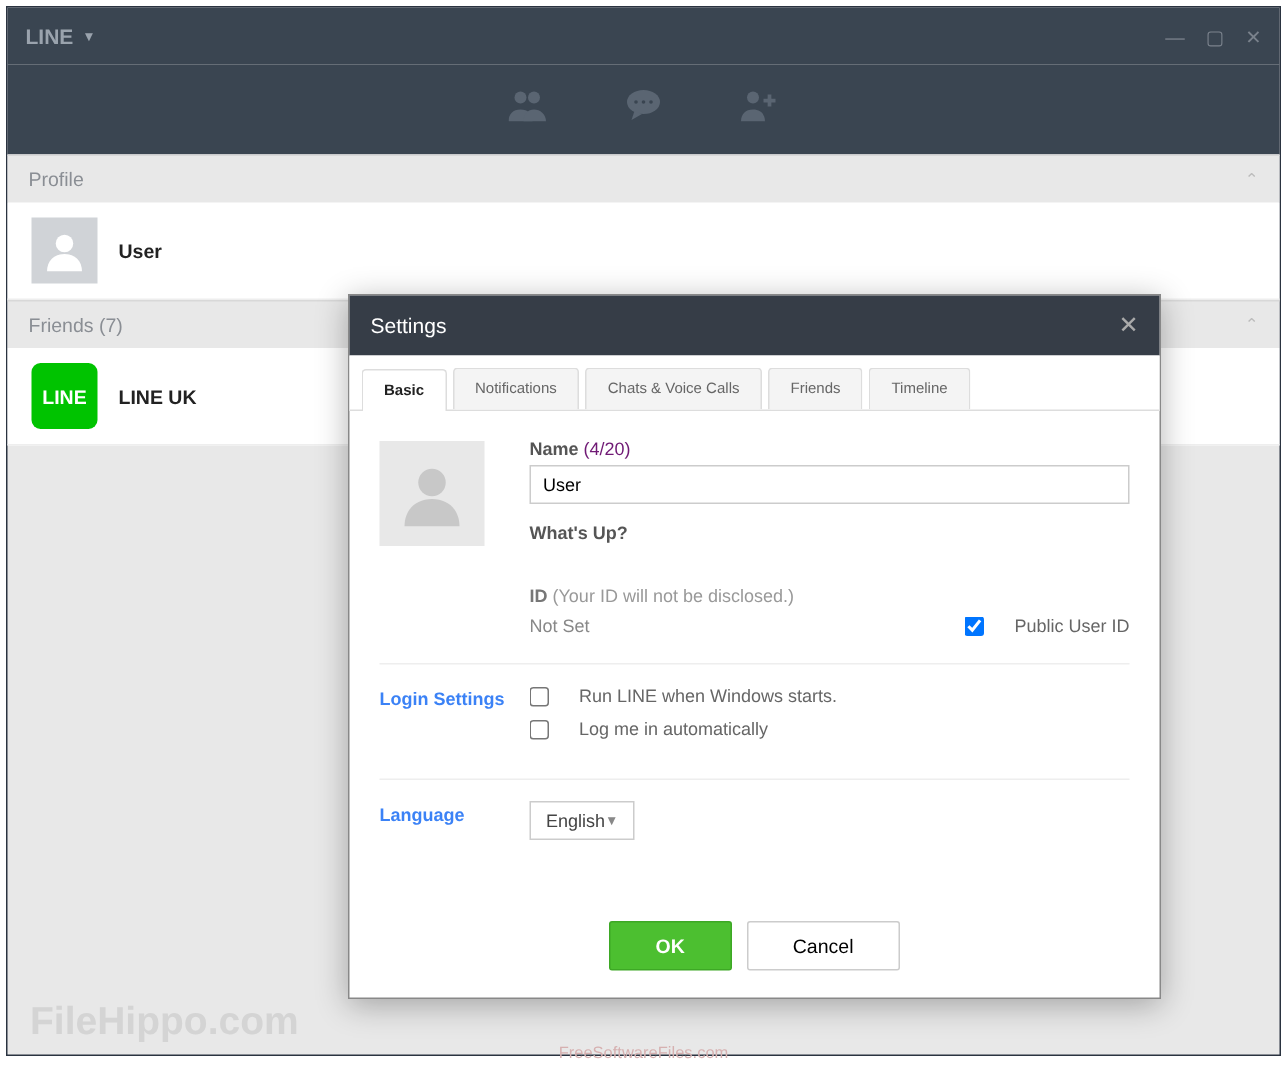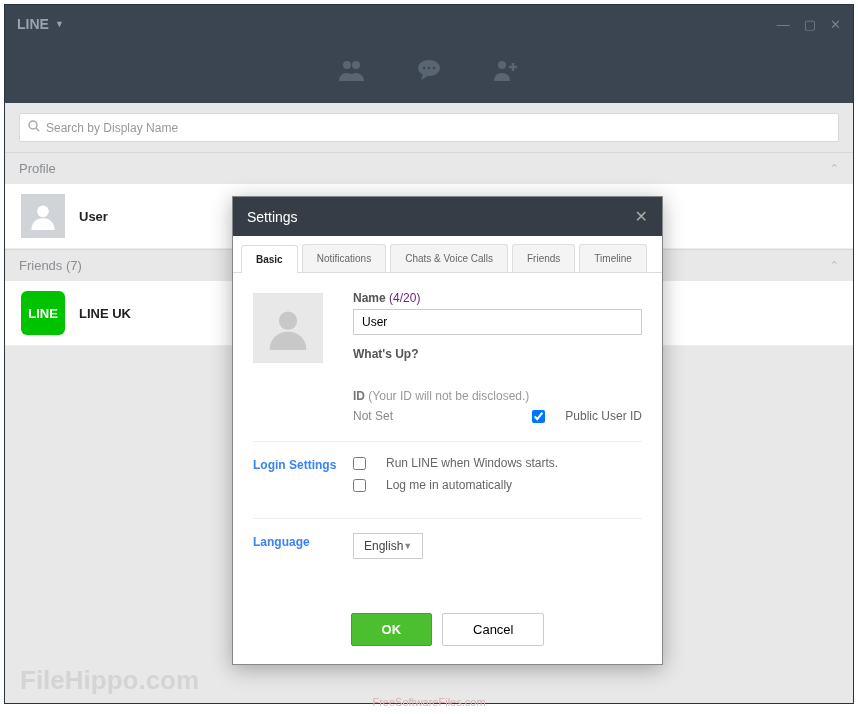--- a/index.html
+++ b/index.html
@@ -17,21 +17,21 @@
 .search-icon-s { color: #aaa; font-size: 13px; }
 .search-input { border: none; outline: none; flex: 1; font-size: 12px; color: #333; }
 .search-input::placeholder { color: #999; }
 .section-hdr { background: #e8e8e8; padding: 8px 14px; color: #8a8e94; font-size: 13px; display: flex; justify-content: space-between; align-items: center; border-top: 1px solid #d8d8d8; gap: 11px; }
 .section-chev { color: #bbb; font-size: 11px; cursor: pointer; }
 .list-item { display: flex; align-items: center; gap: 14px; padding: 10px 16px; background: #fff; border-bottom: 1px solid #eee; }
 .avatar { width: 44px; height: 44px; background: #d0d3d7; display: flex; align-items: center; justify-content: center; }
 .avatar svg { width: 28px; height: 28px; fill: #fff; }
 .line-logo { width: 44px; height: 44px; background: #00c300; display: flex; align-items: center; justify-content: center; color: #fff; font-weight: bold; font-size: 13px; border-radius: 6px; }
 .item-name { font-weight: bold; color: #222; font-size: 13px; }
-.modal { position: absolute; top: 196px; left: 232px; width: 431px; background: #fff; border: 1px solid #888; box-shadow: 0 4px 20px rgba(0,0,0,0.3); }
+.modal { position: absolute; top: 196px; left: 232px; width: 542px; background: #fff; border: 1px solid #888; box-shadow: 0 4px 20px rgba(0,0,0,0.3); }
 .modal-hdr { background: #363d47; color: #fff; padding: 10px 14px; display: flex; justify-content: space-between; align-items: center; font-size: 14px; }
 .modal-close { cursor: pointer; color: #aaa; font-size: 16px; }
 .tabs { display: flex; padding: 8px 8px 0 8px; gap: 4px; background: #fff; border-bottom: 1px solid #ddd; }
 .tab { padding: 8px 14px; font-size: 10px; color: #666; background: #f4f4f4; border: 1px solid #ddd; border-bottom: none; cursor: pointer; border-radius: 3px 3px 0 0; }
 .tab.active { background: #fff; font-weight: bold; color: #222; position: relative; top: 1px; }
 .modal-body { padding: 18px 20px; }
 .form-row { display: flex; margin-bottom: 18px; }
 .form-label-col { width: 100px; font-size: 12px; color: #3b82f6; font-weight: bold; padding-top: 2px; }
 .form-content-col { flex: 1; }
 .profile-avatar { width: 70px; height: 70px; background: #e8e8e8; display: flex; align-items: center; justify-content: center; }
@@ -90,31 +90,20 @@
     </span>
     <span class="top-icon">
       <svg width="26" height="22" viewBox="0 0 26 22" fill="currentColor">
           <circle cx="9" cy="6" r="4"></circle>
           <path d="M1 22c0-5 3-8 8-8s8 3 8 8z"></path>
           <path d="M20 4v8M16 8h8" stroke="currentColor" stroke-width="2.5"></path>
         </svg>
     </span>
   </div>
 
-  <div class="search-bar">
-    <div class="search-input-wrap">
-      <span class="search-icon-s">
-        <svg width="12" height="12" viewBox="0 0 12 12" fill="none" stroke="currentColor" stroke-width="1.5">
-            <circle cx="5" cy="5" r="4"></circle>
-            <path d="M8 8l3 3"></path>
-          </svg>
-      </span>
-      <input class="search-input" placeholder="Search by Display Name" style="">
-    </div>
-  </div>
 
   <div class="section-hdr">
     <span>Profile</span>
     <span class="section-chev">⌃</span>
   </div>
   <div class="list-item">
     <div class="avatar">
       <svg viewBox="0 0 24 24">
           <circle cx="12" cy="8" r="5"></circle>
           <path d="M2 24c0-6 4-10 10-10s10 4 10 10z"></path>

